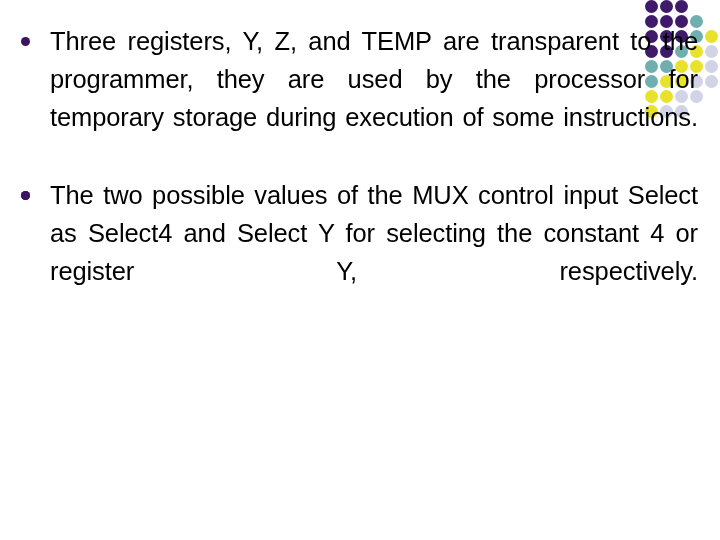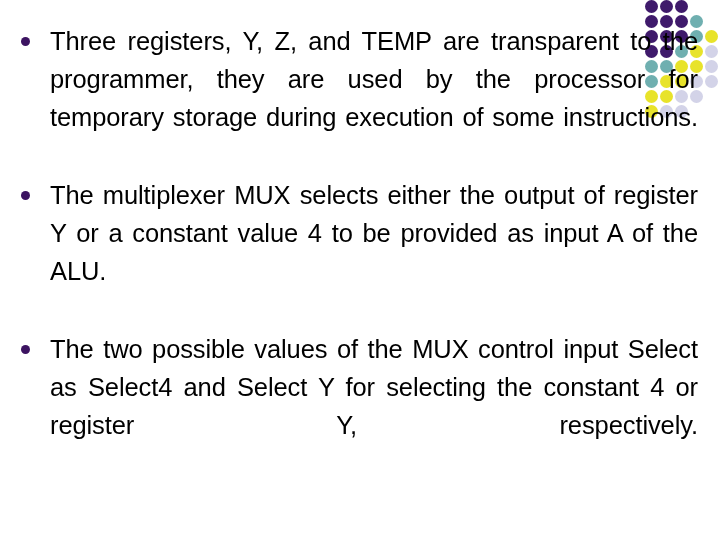--- a/index.html
+++ b/index.html
@@ -115,21 +115,20 @@
 
   <div id="bullet-list">
 
     <div class="bullet-item">
       <span class="bullet-marker"></span>
       <span class="bullet-text last-line-left">Three registers, Y, Z, and TEMP are transparent to the programmer, they are used by the processor for temporary storage during execution of  some instructions.</span>
     </div>
 
     <div class="bullet-item">
       <span class="bullet-marker"></span>
-      <span class="bullet-text last-line-left">The multiplexer MUX selects either the output of register Y or a constant value 4 to be  provided as input A of the ALU.</span>
     </div>
 
 
     <div class="bullet-item">
       <span class="bullet-marker"></span>
       <span class="bullet-text last-line-left">The two possible values of the MUX control input Select as Select4 and Select Y for selecting the constant 4 or register Y, respectively.</span>
     </div>
 
   </div>
 </div>

